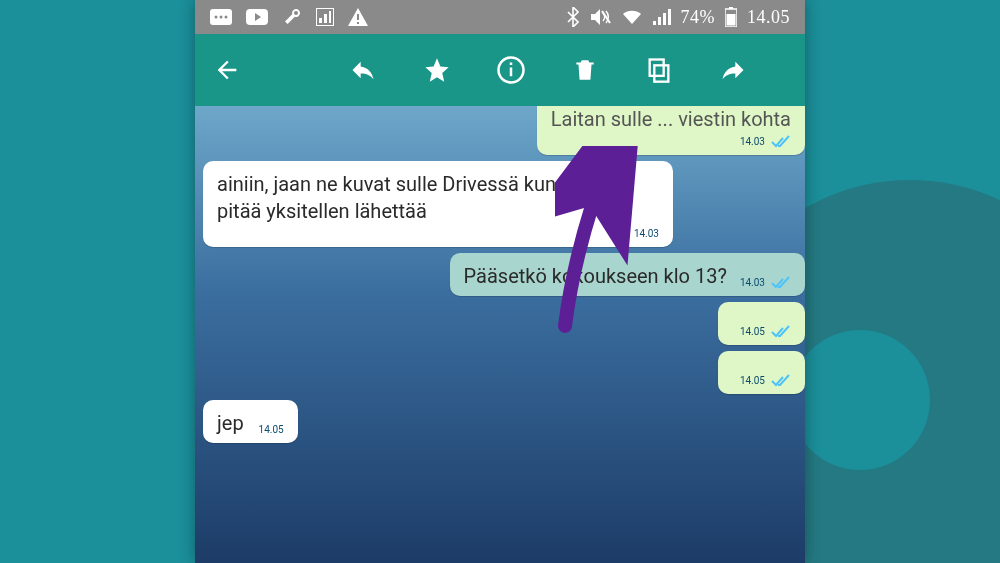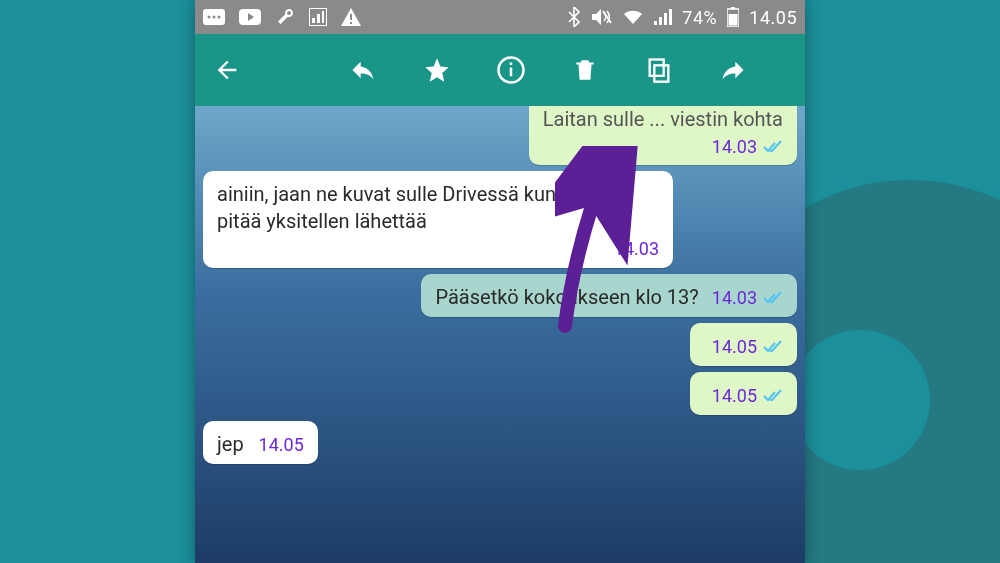--- a/index.html
+++ b/index.html
@@ -37,22 +37,23 @@
     box-shadow: 0 0 14px rgba(0,0,0,.35);
     overflow: hidden;
   }
   
   .status-bar {
     height: 34px;
     background: #8a8a8a;
     color: #fff;
     display: flex;
     align-items: center;
-    padding: 0 8px;
+    padding: 0 15px;
     font-size: 18px;
+    font-family: Liberation Serif, serif;
   }
   .status-left { display: flex; gap: 14px; align-items: center; }
   .status-right { margin-left: auto; display: flex; gap: 10px; align-items: center; }
   .status-bar svg { display: block; }
   .status-text { font-size: 18px; letter-spacing: .5px; }
   
   .action-bar {
     height: 72px;
     background: #1a9689;
     display: flex;
@@ -66,42 +67,42 @@
     width: 36px; height: 36px;
     display: flex; align-items: center; justify-content: center;
     cursor: pointer;
   }
   .action-bar .btn svg { display:block; }
   
   .chat {
     position: relative;
     height: calc(100% - 34px - 72px);
     background: linear-gradient(180deg,#6da7c9 0%, #3b6fa0 40%, #1d3c67 100%);
-    padding: 6px 8px 0 8px;
+    padding: 6px 0 0 8px;
     overflow: hidden;
   }
   .msg-row { display:flex; margin: 6px 0; }
   .msg-row.left { justify-content:flex-start; }
   .msg-row.right { justify-content:flex-end; }
   .bubble {
     max-width: 470px;
     padding: 10px 14px 6px 14px;
     border-radius: 10px;
     box-shadow: 0 1px 1px rgba(0,0,0,.18);
     position: relative;
     font-size: 20px;
     line-height: 1.35;
     color: #2a2a2a;
   }
   .bubble.in { background: #ffffff; }
   .bubble.out { background: #dff7c6; }
   .bubble.out.sel { background: #a8d6cf; }
   .meta {
     display:flex; justify-content:flex-end; align-items:center; gap:6px;
-    color:#6d28d9; font-size:18px; margin-top:2px;
+    color:#0c4a6e; font-size:10px; margin-top:2px;
   }
   .ticks svg { display:block; }
   .cut-top .bubble { margin-top:-2px; border-top-left-radius:0; border-top-right-radius:0; }
   
   .arrow {
     position:absolute;
     left: 360px;
     top: 40px;
     pointer-events:none;
   }

